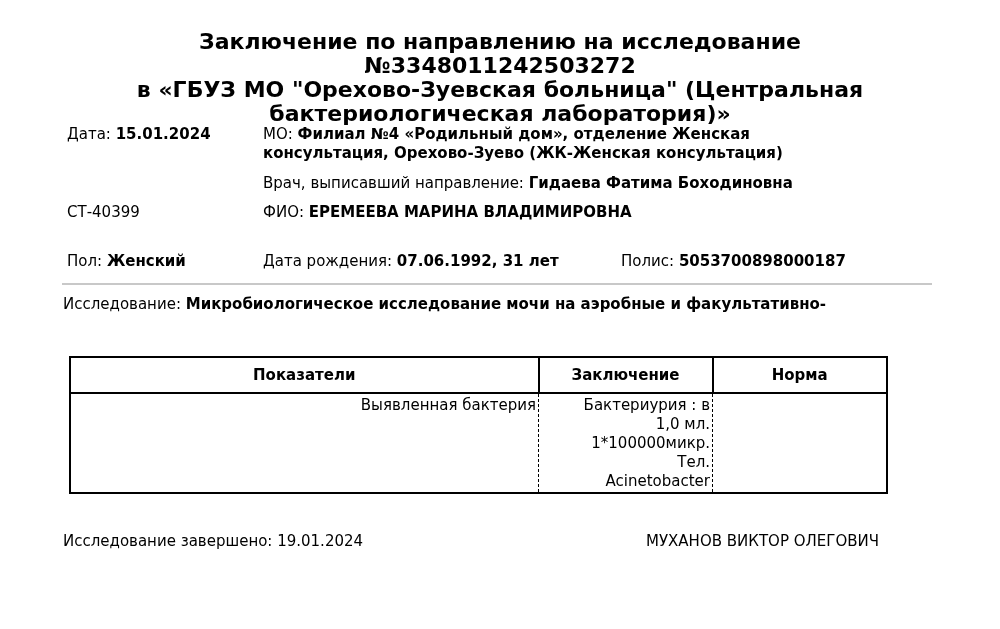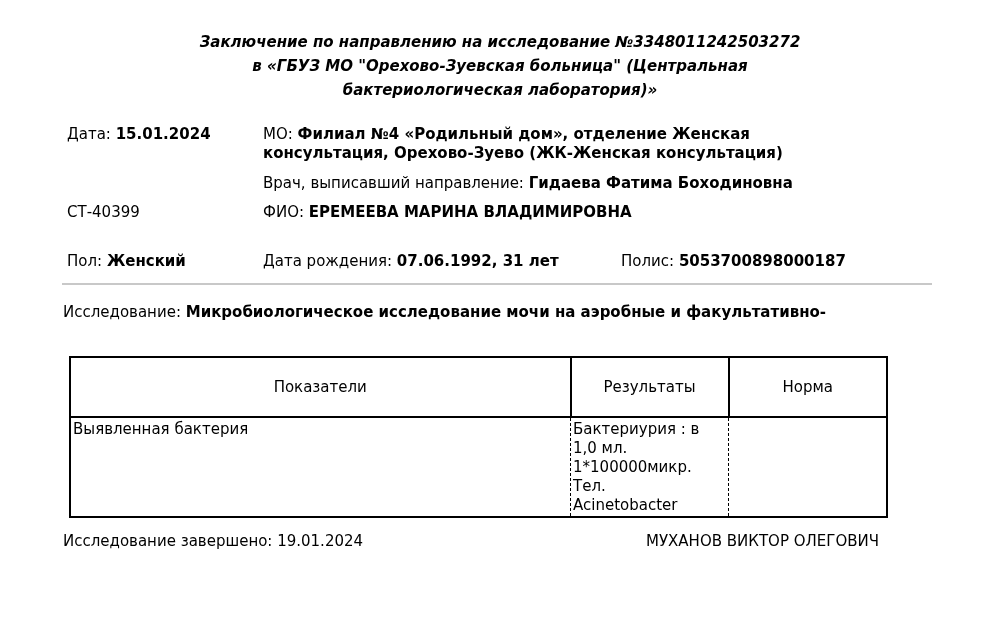--- a/index.html
+++ b/index.html
@@ -2,40 +2,41 @@
 <html><head>
   <meta charset="utf-8">
   <style>
     html, body { margin: 0; padding: 0; background: #ffffff; }
     body {
       width: 1000px; height: 629px; position: relative; overflow: hidden;
       font-family: "DejaVu Sans", sans-serif; color: #000; font-size: 15px;
     }
     .title {
       position: absolute; left: 60px; top: 30px; width: 880px;
-      text-align: center; font-weight: bold; font-size: 15px; line-height: 24px; font-style: italic;
+      text-align: center; font-weight: bold; font-size: 22px; line-height: 24px;
     }
     .abs { position: absolute; line-height: 19px; }
     b { font-weight: bold; }
     .hr {
       position: absolute; left: 62px; top: 283px; width: 870px; height: 0;
       border-top: 2px solid #c8c8c8;
     }
     table.results {
       position: absolute; left: 69px; top: 356px; width: 819px;
       border-collapse: collapse; font-size: 15px;
     }
     table.results th {
-      font-weight: normal; height: 34px; border: 2px solid #000;
-      text-align: center; vertical-align: middle; padding: 12px;
+      font-weight: bold; height: 34px; border: 2px solid #000;
+      text-align: center; vertical-align: middle; padding: 0;
     }
     table.results td {
-      vertical-align: top; padding: 2px 2px 0 2px; line-height: 19px;
+      vertical-align: top; padding: 2px 2px 0 18px; line-height: 19px;
       border-top: 2px solid #4d7c0f; border-bottom: 2px solid #000;
       height: 96px;
+      text-align: right;
     }
     td.c1 { border-left: 2px solid #000; border-right: 1px dashed #000; }
     td.c2 { border-left: 1px dashed #000; border-right: 1px dashed #000; width: 153px; white-space: pre-line; margin-left: 36px; }
     td.c3 { border-right: 2px solid #000; border-left: 1px dashed #000; width: 153px; }
   </style>
 </head>
 <body>
 
 <div class="title">
   <div>Заключение по направлению на исследование №3348011242503272</div>
@@ -71,29 +72,29 @@
 <div class="abs" style="left:263px; top:252px;">
   <span>Дата рождения: </span><b>07.06.1992, 31 лет</b>
 </div>
 
 <div class="abs" style="left:621px; top:252px;">
   <span>Полис: </span><b>5053700898000187</b>
 </div>
 
 <div class="hr"></div>
 
-<div class="abs" style="left:63px; top:303px;">
+<div class="abs" style="left:63px; top:295px;">
   <div><span>Исследование: </span><b>Микробиологическое исследование мочи на аэробные и факультативно-</b></div>
 </div>
 
 <table class="results">
   <thead>
     <tr>
       <th>Показатели</th>
-      <th>Результаты</th>
+      <th>Заключение</th>
       <th>Норма</th>
     </tr>
   </thead>
   <tbody>
     <tr>
       <td class="c1">Выявленная бактерия</td>
       <td class="c2">Бактериурия : в
 1,0 мл.
 1*100000микр.
 Тел.

